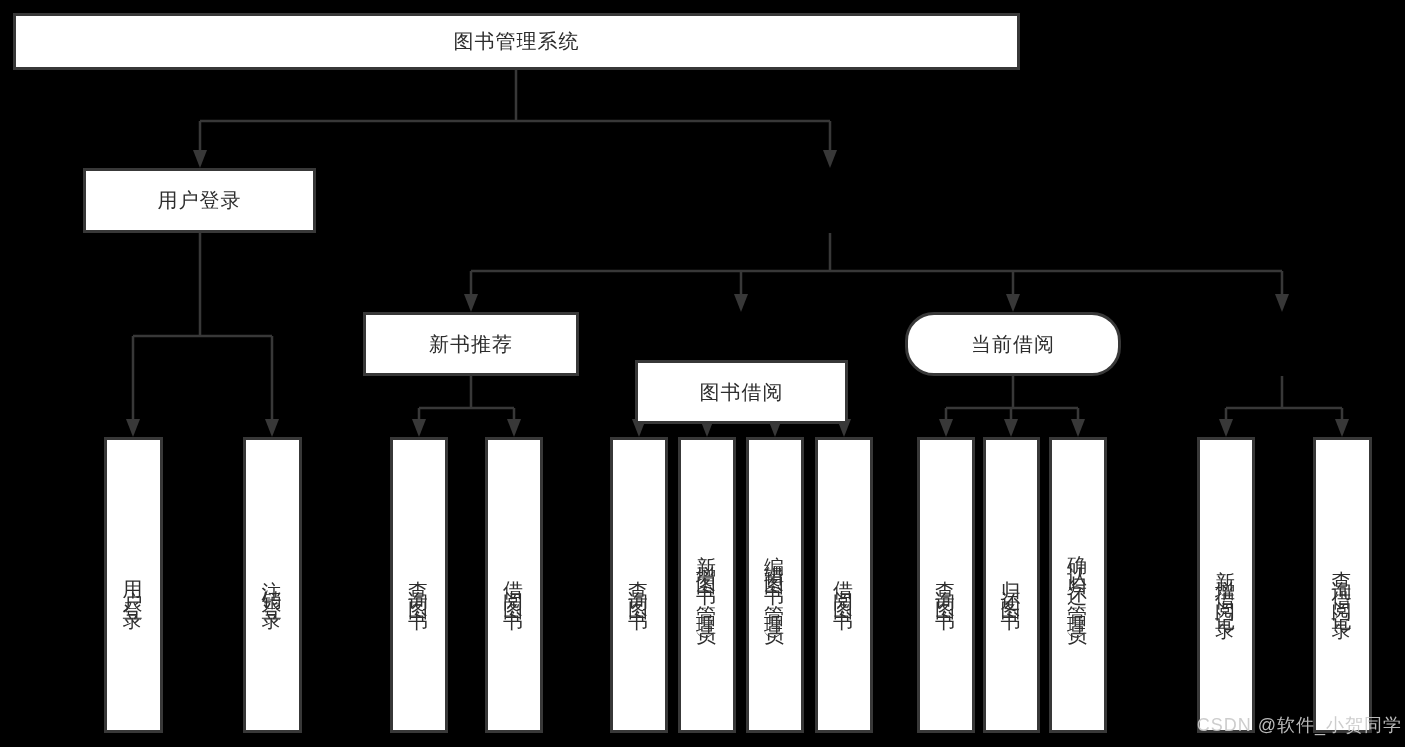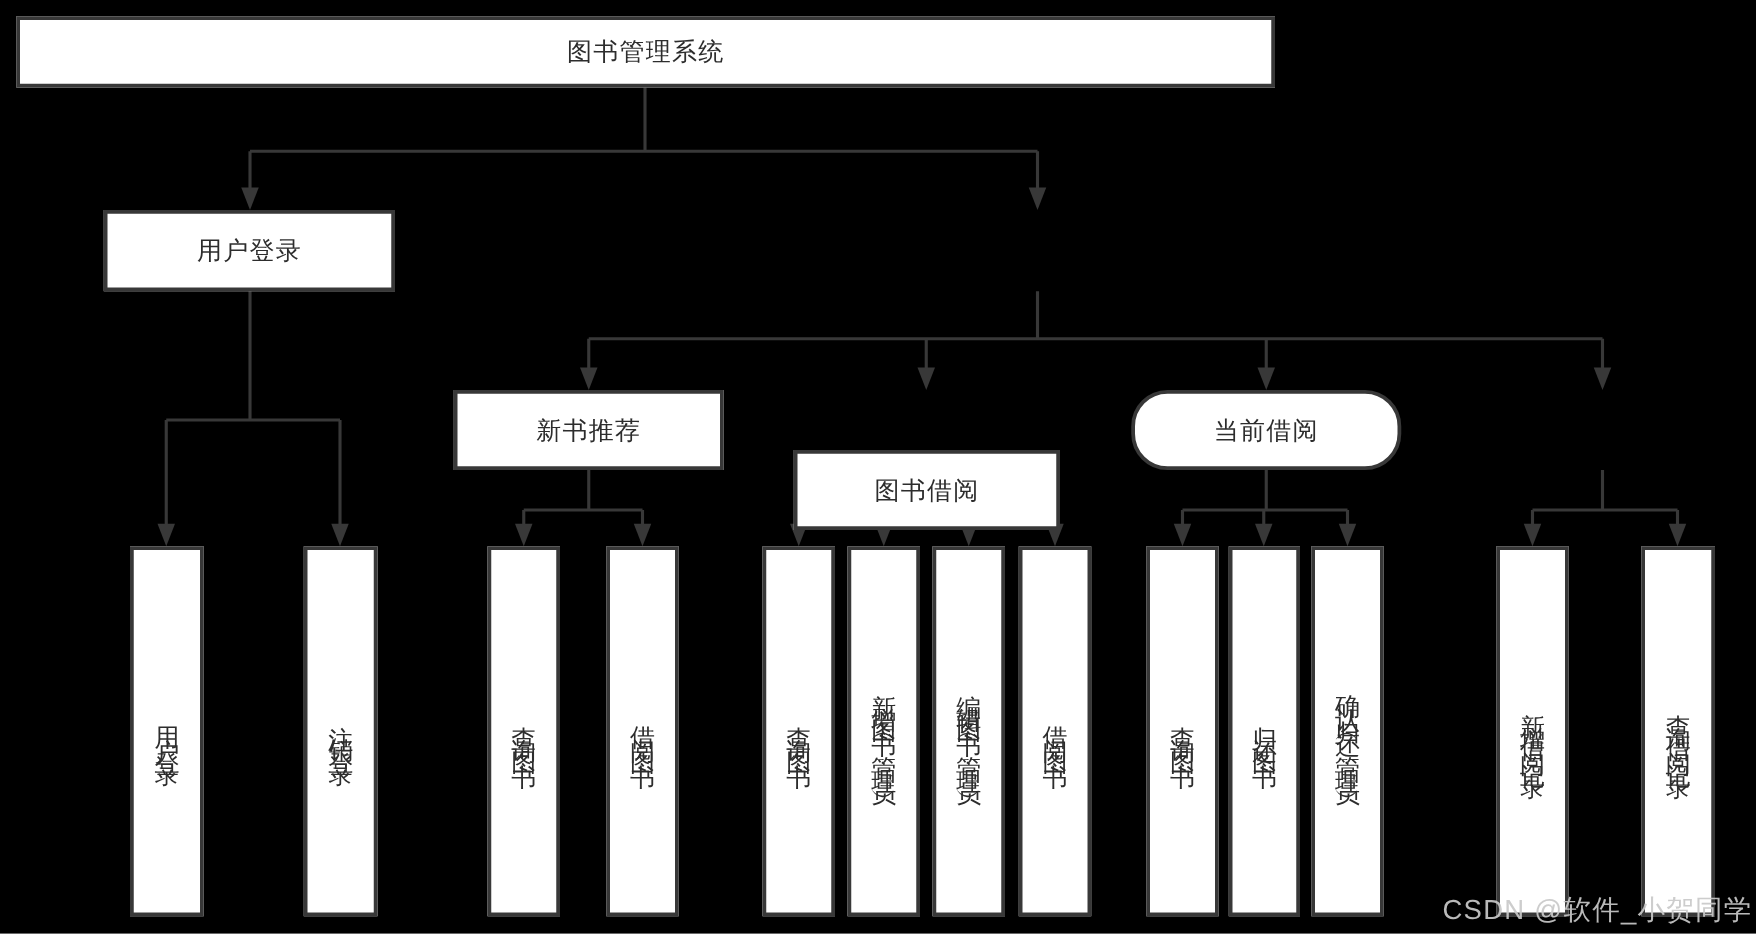--- a/index.html
+++ b/index.html
@@ -48,21 +48,21 @@
     text-orientation: mixed;
     font-size: 20px;
     letter-spacing: 10px;
     color: #2d2d2d;
     white-space: nowrap;
   }
   .watermark {
     position: absolute;
     top: 713px;
     right: 3px;
-    font-size: 22px;
+    font-size: 18px;
     color: #c9c9c9;
     opacity: 0.92;
     letter-spacing: 1px;
     z-index: 5;
     white-space: nowrap;
   }
 </style>
 </head>
 <body>
 

